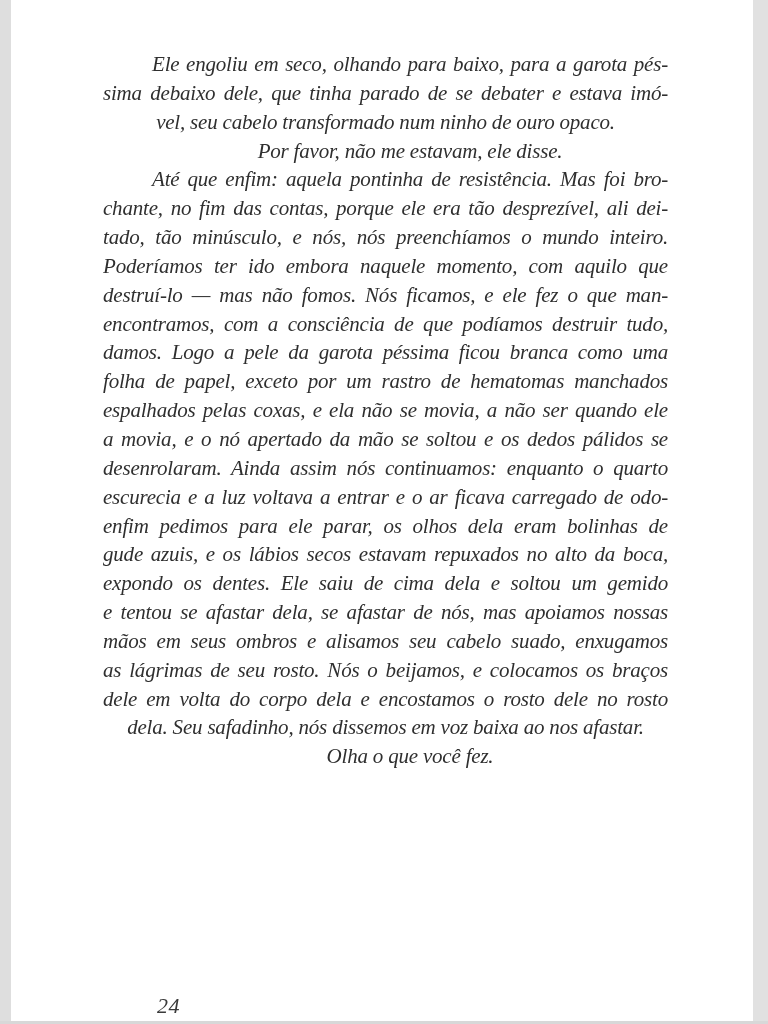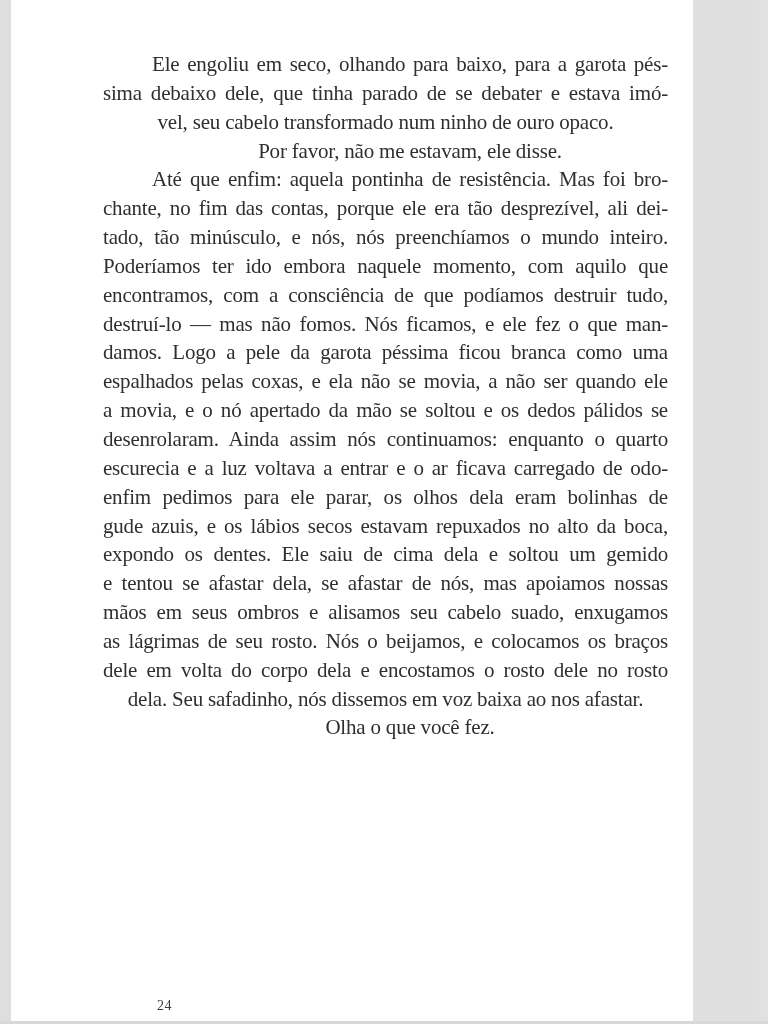--- a/index.html
+++ b/index.html
@@ -24,23 +24,24 @@
     position: absolute;
     background: var(--app-bg);
     z-index: 2;
   }
   .gutter-left   { left: 0; top: 0; width: 11px; height: 1024px; background: #dedede; }
   .gutter-right  { right: 0; top: 0; width: 15px; height: 1024px; background: #e1e1e1; }
   .gutter-bottom { left: 0; bottom: 0; width: 768px; height: 3px; background: #d8d8d8; }
   .book-page {
     position: absolute;
     left: 11px; top: 0;
-    width: 682px; height: 1021px;
+    width: 742px; height: 1021px;
     background: var(--page-bg);
     z-index: 1;
+    font-style: italic;
   }
   .page-text {
     position: absolute;
     left: 92px; top: 50px;
     width: 565px;
     color: var(--text-color);
     font-size: 21px;
     letter-spacing: -0.2px;
   }
   .line {
@@ -53,43 +54,44 @@
   .line.just {
     text-align: justify;
     text-align-last: justify;
   }
   .line.first {
     text-indent: 49px;
   }
   .page-number {
     position: absolute;
     left: 146px; top: 994px;
-    font-size: 14px;
+    font-size: 22px;
     line-height: 24px;
     color: var(--pagenum-color);
     letter-spacing: 0.5px;
   }
 </style>
 </head>
 <body>
 
 <div class="reader">
   <div class="book-page">
     <div class="page-text">
         <div class="line first just">Ele engoliu em seco, olhando para baixo, para a garota pés-</div>
         <div class="line just">sima debaixo dele, que tinha parado de se debater e estava imó-</div>
         <div class="line">vel, seu cabelo transformado num ninho de ouro opaco.</div>
         <div class="line first">Por favor, não me estavam, ele disse.</div>
         <div class="line first just">Até que enfim: aquela pontinha de resistência. Mas foi bro-</div>
         <div class="line just">chante, no fim das contas, porque ele era tão desprezível, ali dei-</div>
         <div class="line just">tado, tão minúsculo, e nós, nós preenchíamos o mundo inteiro.</div>
         <div class="line just">Poderíamos ter ido embora naquele momento, com aquilo que</div>
+        <div class="line just">destruí-lo — mas não fomos. Nós ficamos, e ele fez o que man-</div>
         <div class="line just">encontramos, com a consciência de que podíamos destruir tudo,</div>
-        <div class="line just">destruí-lo — mas não fomos. Nós ficamos, e ele fez o que man-</div>
         <div class="line just">damos. Logo a pele da garota péssima ficou branca como uma</div>
+        <div class="line just">folha de papel, exceto por um rastro de hematomas manchados</div>
         <div class="line just">espalhados pelas coxas, e ela não se movia, a não ser quando ele</div>
         <div class="line just">a movia, e o nó apertado da mão se soltou e os dedos pálidos se</div>
         <div class="line just">desenrolaram. Ainda assim nós continuamos: enquanto o quarto</div>
         <div class="line just">escurecia e a luz voltava a entrar e o ar ficava carregado de odo-</div>
         <div class="line just">enfim pedimos para ele parar, os olhos dela eram bolinhas de</div>
         <div class="line just">gude azuis, e os lábios secos estavam repuxados no alto da boca,</div>
         <div class="line just">expondo os dentes. Ele saiu de cima dela e soltou um gemido</div>
         <div class="line just">e tentou se afastar dela, se afastar de nós, mas apoiamos nossas</div>
         <div class="line just">mãos em seus ombros e alisamos seu cabelo suado, enxugamos</div>
         <div class="line just">as lágrimas de seu rosto. Nós o beijamos, e colocamos os braços</div>

